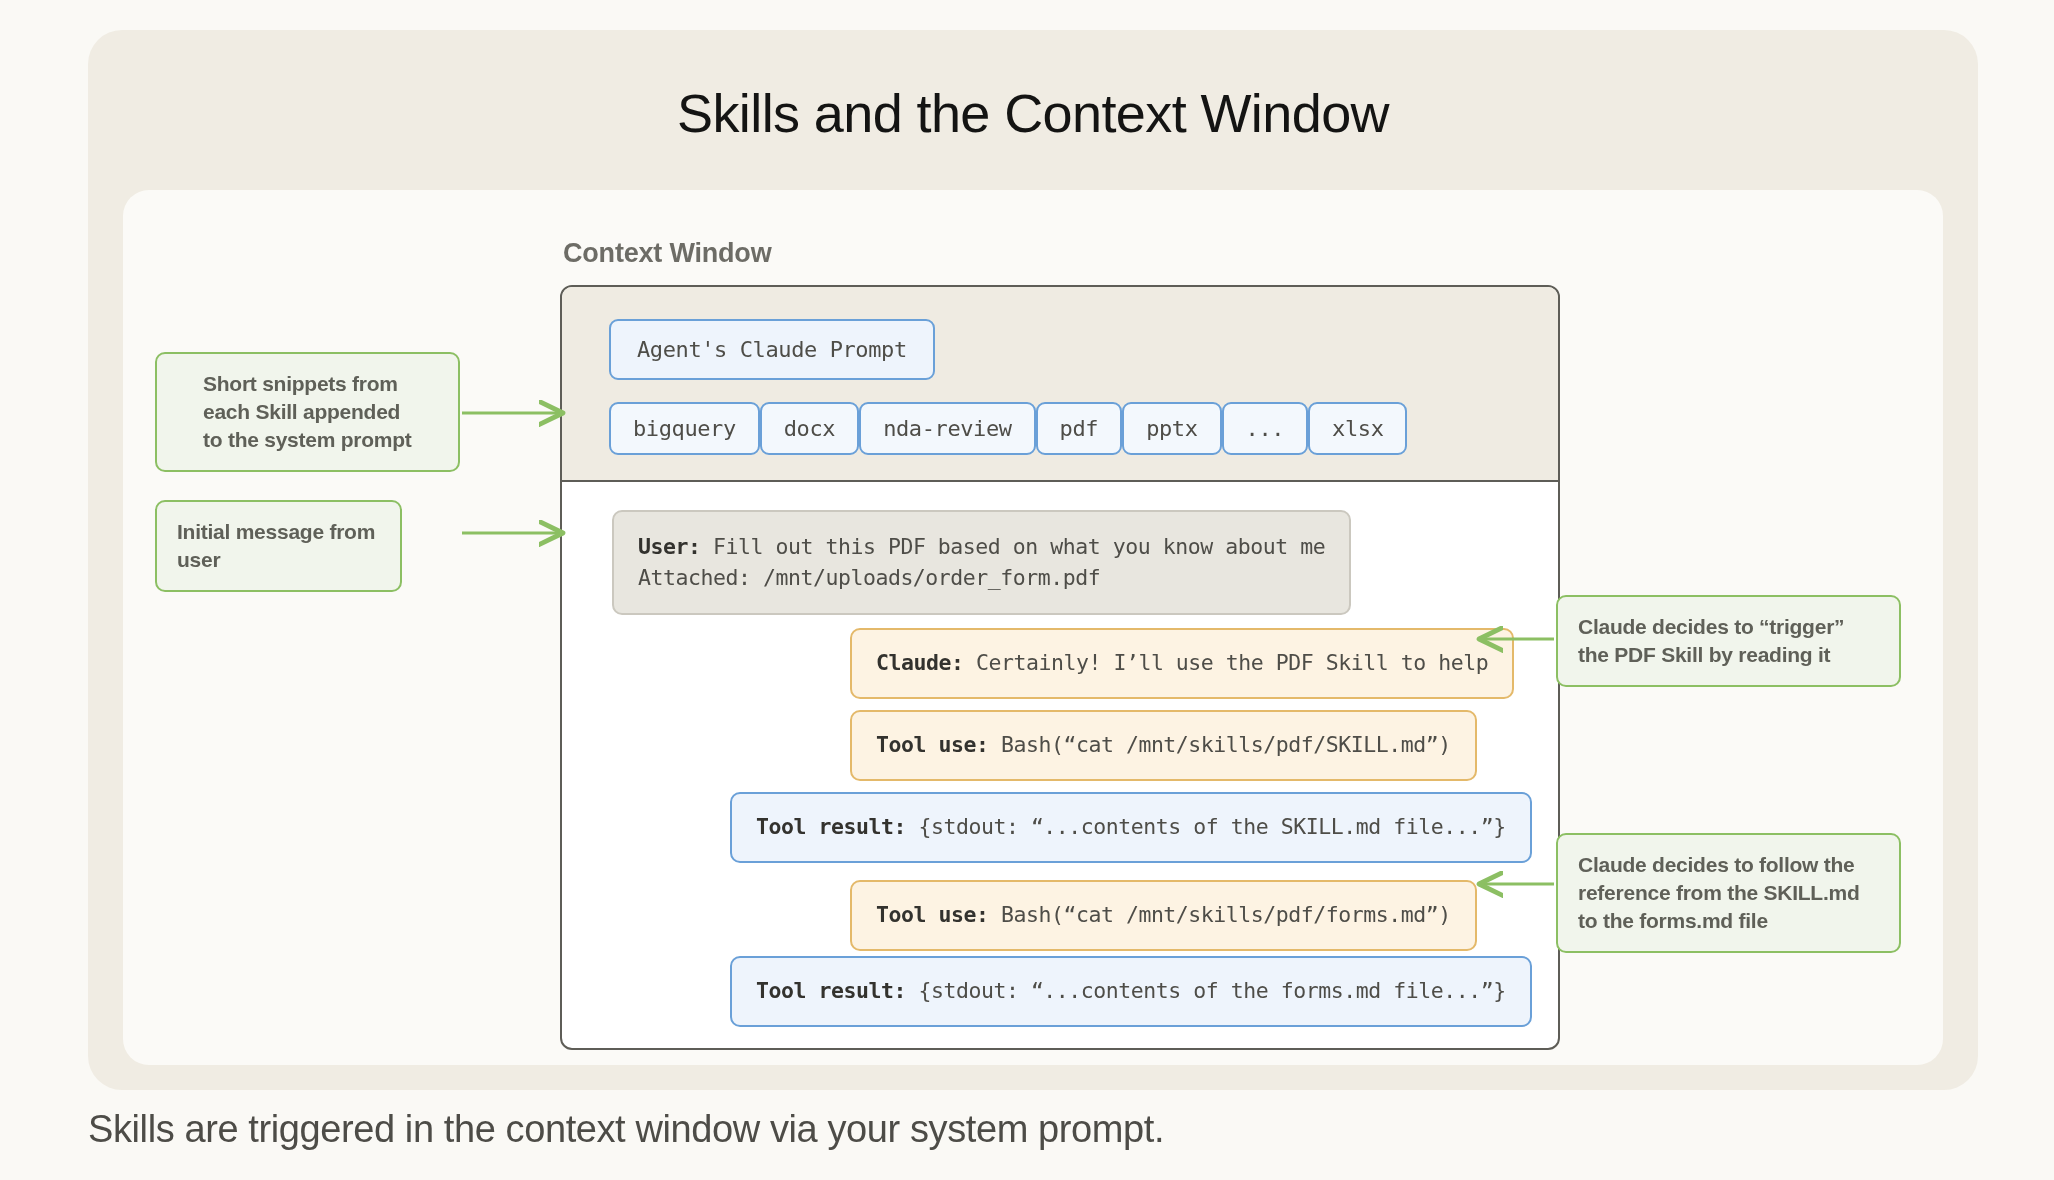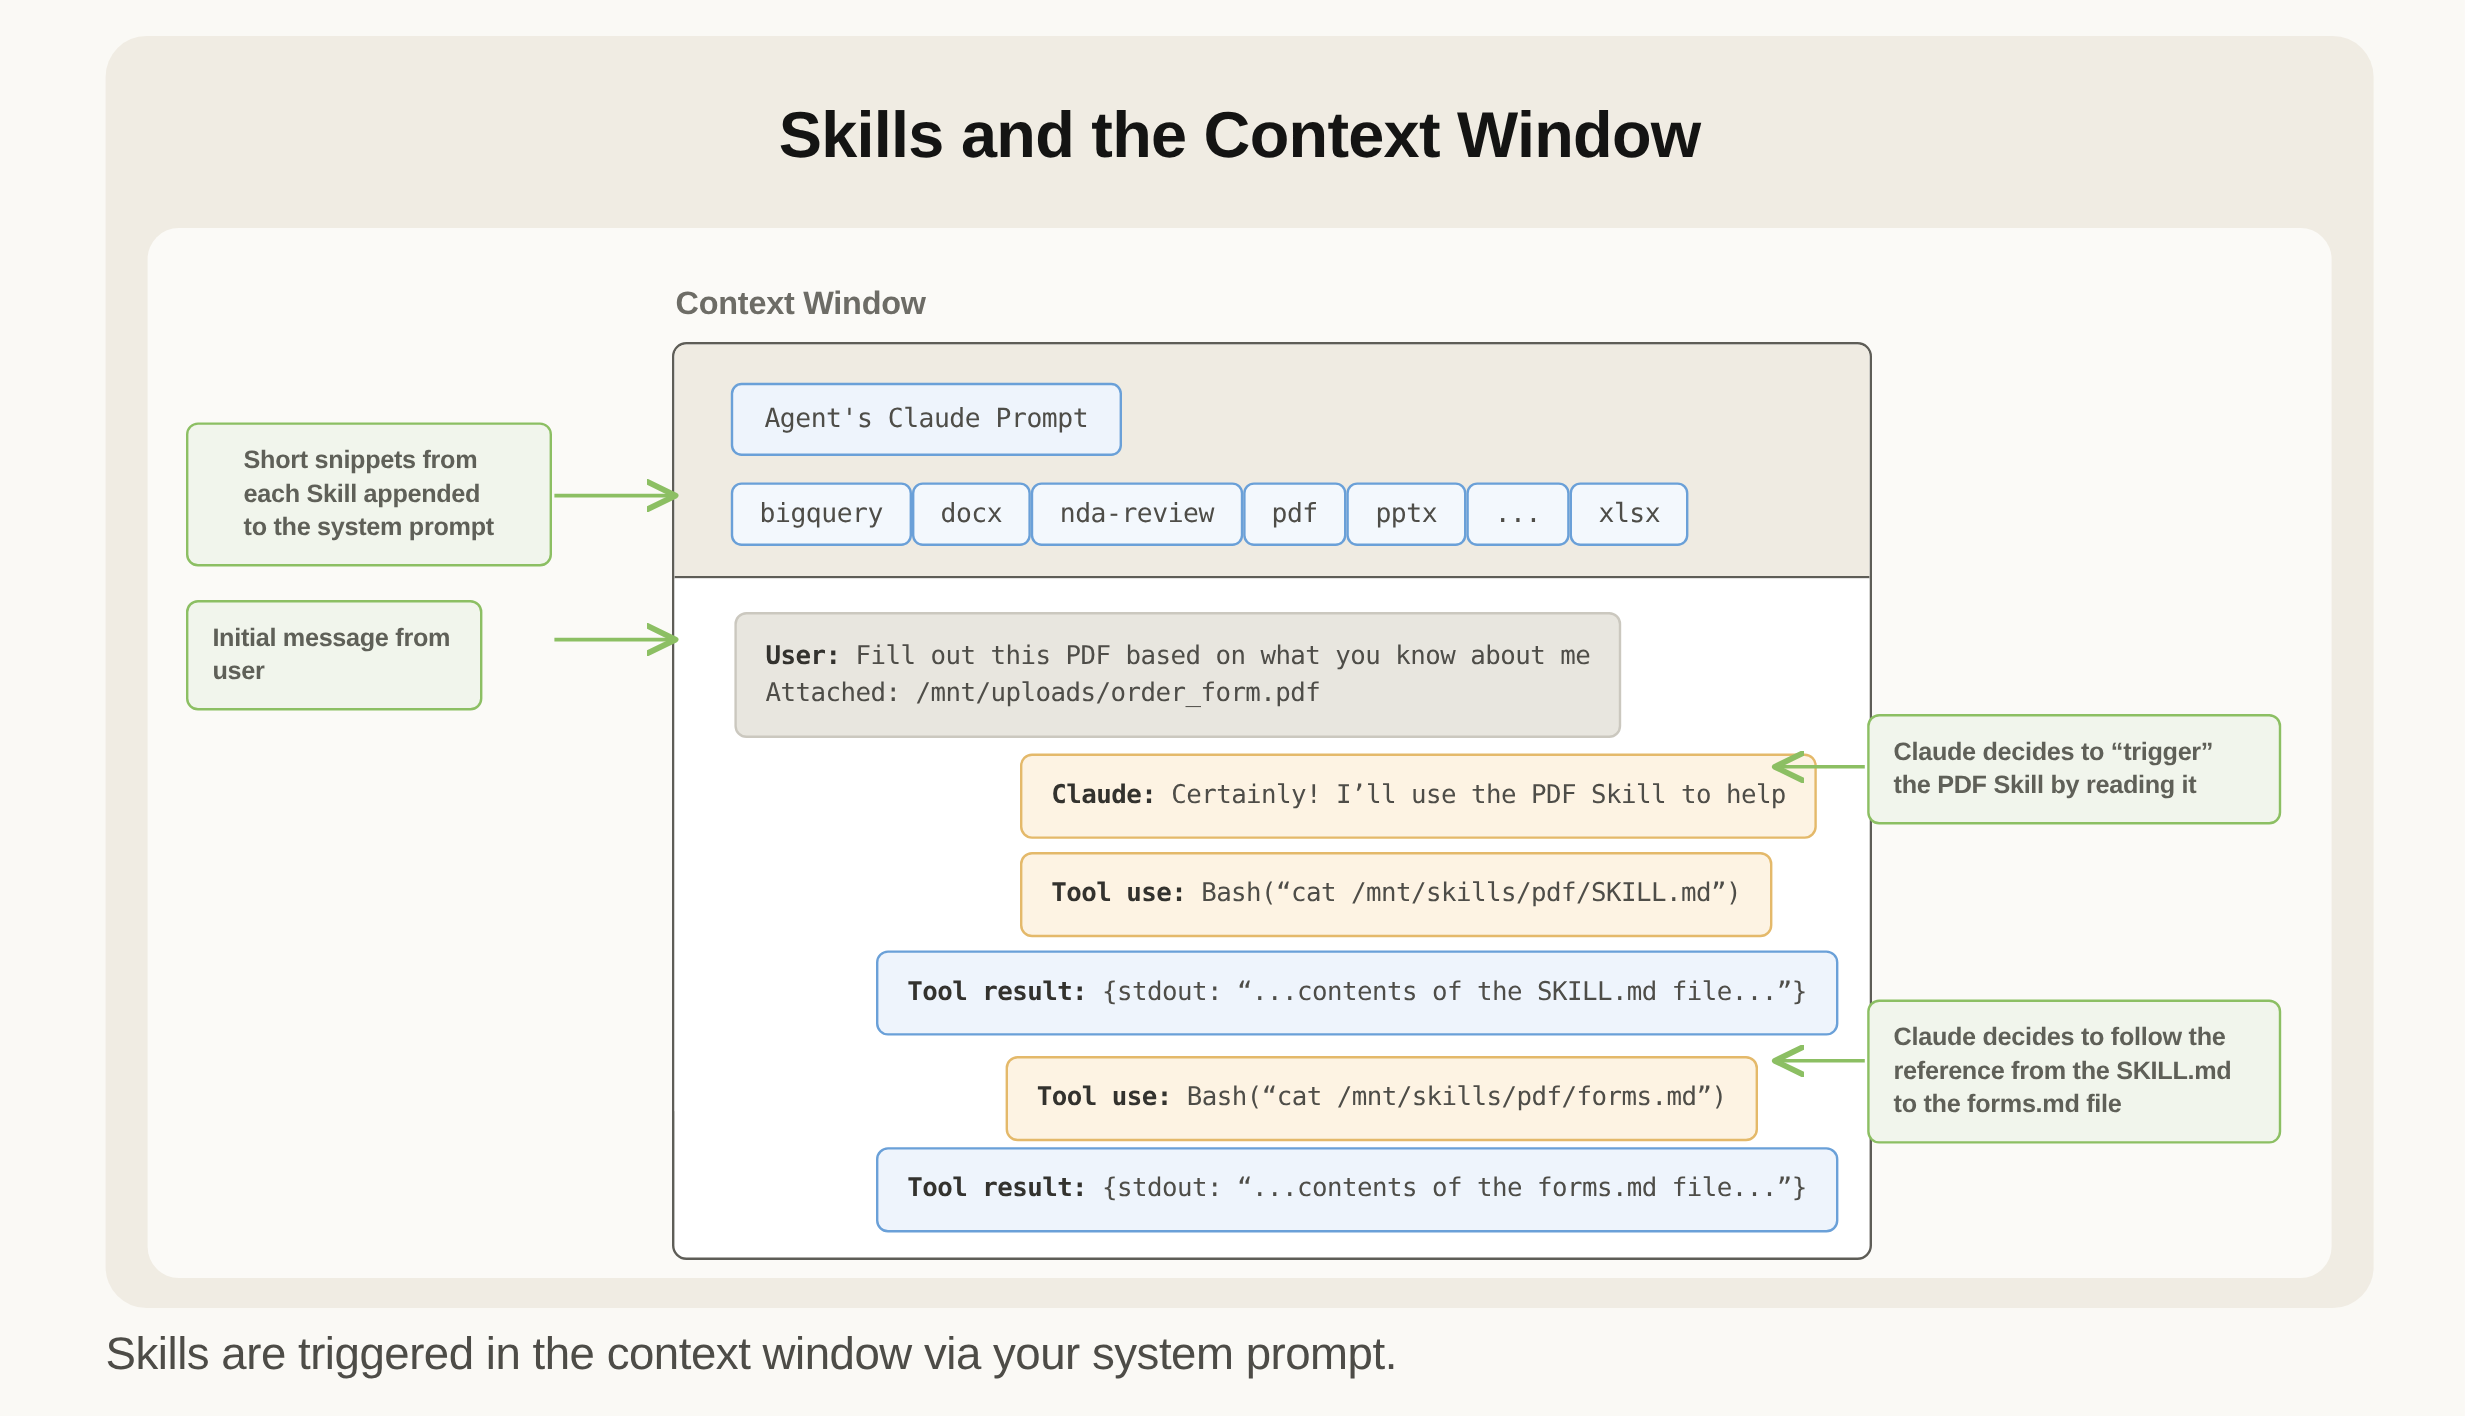--- a/index.html
+++ b/index.html
@@ -26,21 +26,21 @@
     border-radius: 34px;
   }
 
   .diagram-title {
     position: absolute;
     left: 0;
     top: 52px;
     width: 1890px;
     text-align: center;
     font-size: 54px;
-    font-weight: 700;
+    font-weight: 400;
     letter-spacing: -0.6px;
     color: #141413;
   }
 
   
   .inner-card {
     position: absolute;
     left: 35px;
     top: 160px;
     width: 1820px;
@@ -153,21 +153,21 @@
     border: 2px solid #e4b96a;
   }
   .msg-toolresult-1 {
     left: 168px;
     top: 310px;
     padding: 18px 24px;
     background: #eef4fc;
     border: 2px solid #6aa0d8;
   }
   .msg-tooluse-2 {
-    left: 276px;
+    left: 288px;
     top: 398px;
     padding: 18px 24px;
     background: #fdf3e3;
     border: 2px solid #e4b96a;
   }
   .msg-toolresult-2 {
     left: 168px;
     top: 474px;
     padding: 18px 24px;
     background: #eef4fc;

